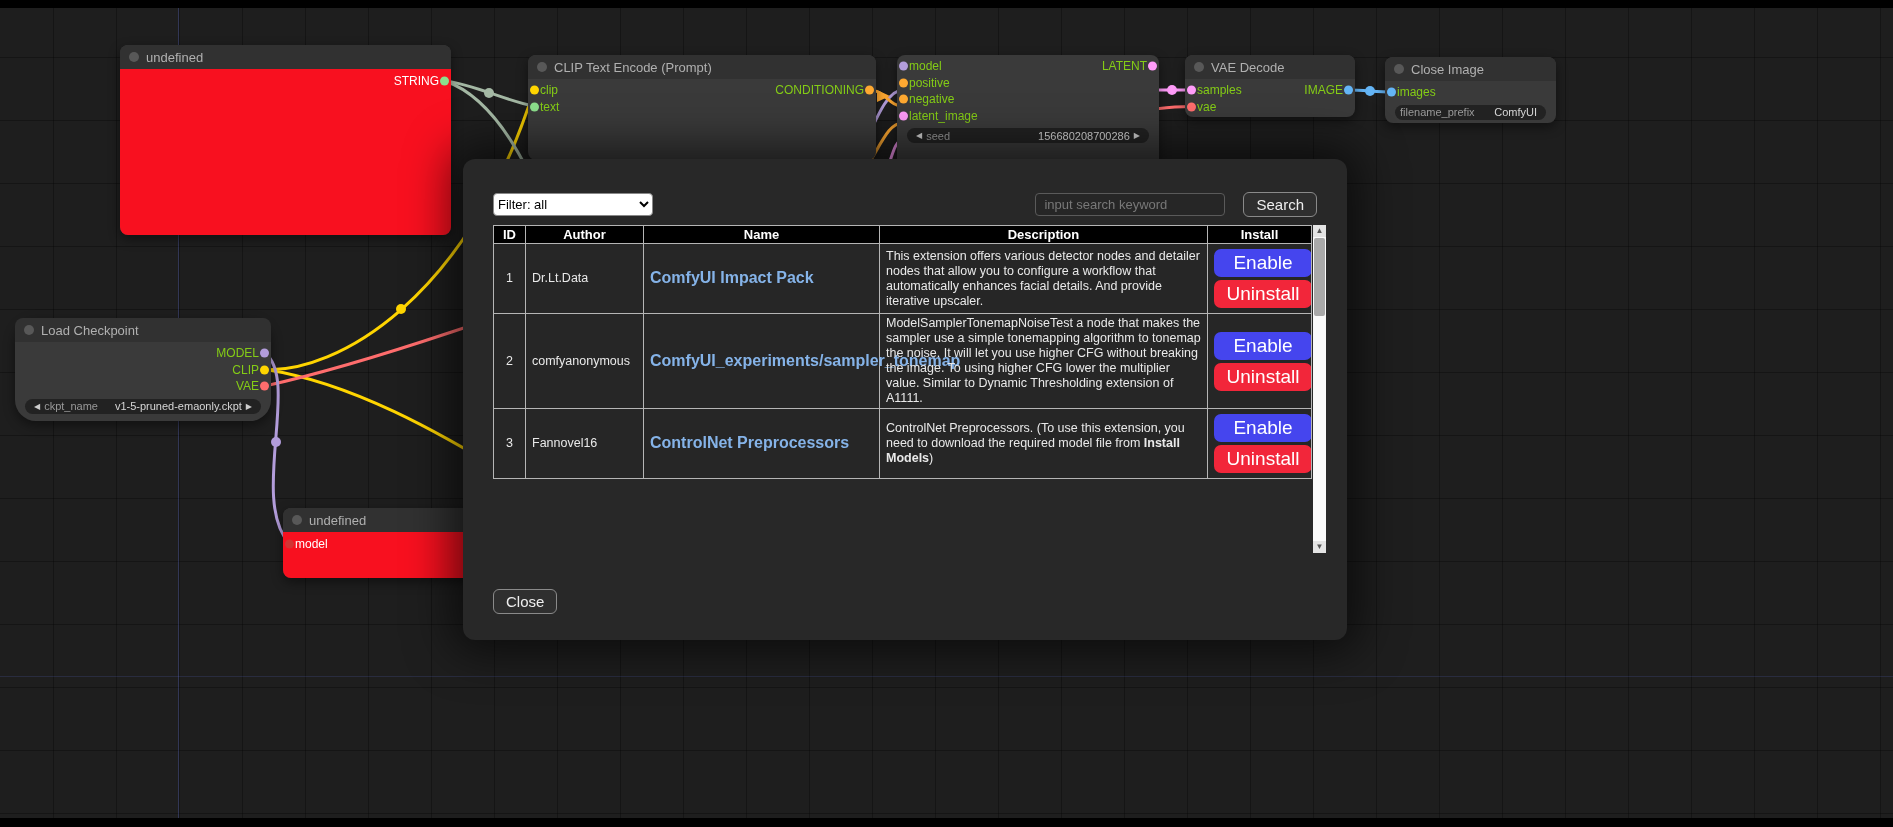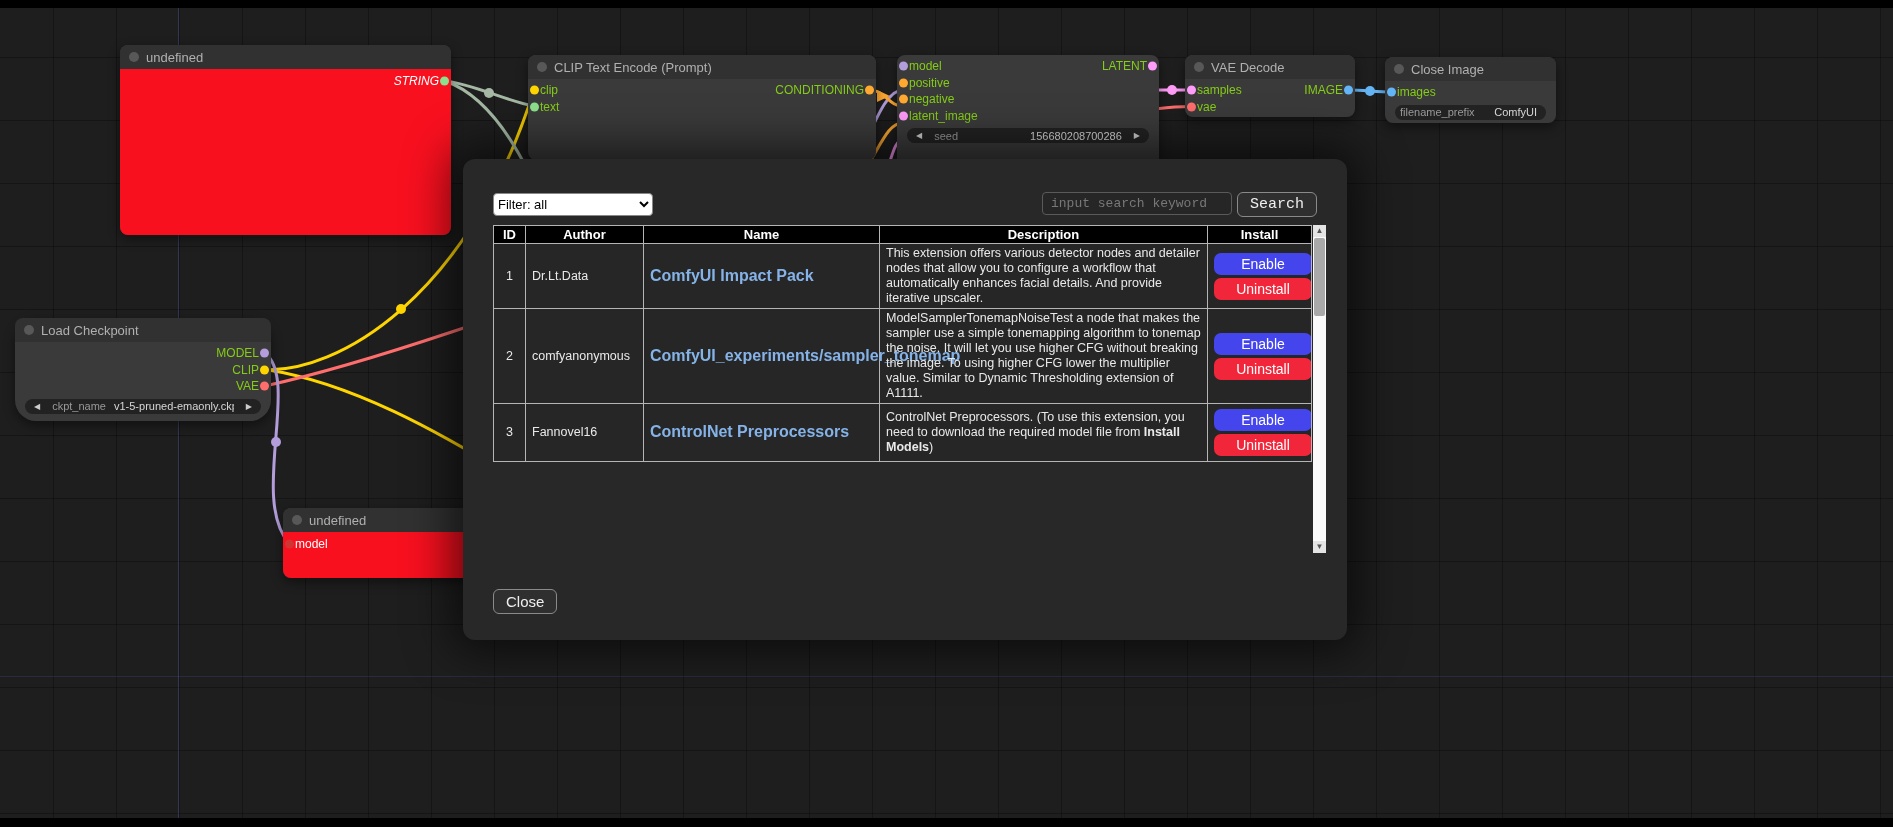--- a/index.html
+++ b/index.html
@@ -21,42 +21,42 @@
   .node-header{height:24px;background:#313131;border-radius:8px 8px 0 0;display:flex;align-items:center;gap:7px;padding:0 9px;color:#b0b0b0;font-size:13px;white-space:nowrap;overflow:hidden;}
   .node-dot{width:10px;height:10px;border-radius:50%;background:#585858;flex:none;}
   .node-body{padding-top:3px;}
   .node-body.red{border-radius:0 0 8px 8px;height:calc(100% - 24px);padding-top:4px;}
   .row{position:relative;height:16.5px;display:flex;align-items:center;justify-content:space-between;padding:0 12px;color:#84cc16;}
   .row.out-only{justify-content:flex-end;}
   .row.white{color:#fff;}
   .port{position:absolute;top:50%;width:9px;height:9px;border-radius:50%;transform:translateY(-50%);}
   .port.in{left:2px;}
   .port.out{right:2px;}
-  .widget{height:15px;margin:4px 10px 0;background:#222;border-radius:8px;display:flex;align-items:center;font-size:11px;color:#999;padding:0 5px;white-space:nowrap;gap:8px;}
+  .widget{height:15px;margin:4px 10px 0;background:#222;border-radius:8px;display:flex;align-items:center;font-size:11px;color:#999;padding:0 5px;white-space:nowrap;}
   .widget .w-arrow{font-size:8px;color:#ccc;padding:0 4px;flex:none;}
   .widget .w-label{flex:none;}
   .widget .w-value{flex:1;text-align:right;color:#d6d6d6;overflow:hidden;}
   .widget.no-arrows .w-value{padding-right:4px;}
 
   
   #dialog{position:absolute;left:463px;top:159px;width:884px;height:481px;background:#282828;border-radius:12px;z-index:3;
     box-shadow:0 0 45px 12px rgba(0,0,0,.6);padding:0 30px;}
   .toolbar{margin-top:33px;display:flex;align-items:center;justify-content:space-between;}
   #filter-select{width:160px;height:23px;background:#fff;color:#000;font-size:13px;border-radius:4px;border:1px solid #888;font-family:inherit;}
-  .search-group{display:flex;gap:5px;font-family:Liberation Mono, monospace;}
+  .search-group{display:flex;align-items:center;gap:18px;}
   #search-input{width:190px;height:23px;background:#262626;border:1px solid #5a5a5a;border-radius:4px;color:#ccc;font-size:13px;padding:0 8px;font-family:inherit;}
   #search-input::placeholder{color:#787878;}
   .btn{background:#2f2f2f;border:1px solid #8a8a8a;border-radius:6px;color:#eee;font-size:15px;padding:3px 12px;font-family:inherit;cursor:pointer;}
   .grid-wrap{display:flex;margin-top:8px;height:328px;}
   table{border-collapse:collapse;width:818px;align-self:flex-start;table-layout:fixed;}
   th{background:#000;color:#fff;font-size:13px;font-weight:bold;padding:1px 4px;border:1px solid #b5b5b5;}
   td{border:1px solid #b5b5b5;color:#e9e9e9;font-size:12.5px;line-height:15px;padding:2px 6px;vertical-align:middle;background:#262626;}
   td.c{text-align:center;}
   a.pack{font-weight:bold;text-decoration:none;font-size:16px;}
-  .cell-btn{display:block;width:98px;margin:3px auto;border:none;border-radius:7px;color:#fff;font-size:14px;padding:3px 0;font-family:inherit;cursor:pointer;}
+  .cell-btn{display:block;width:98px;margin:3px auto;border:none;border-radius:7px;color:#fff;font-size:19px;padding:3px 0;font-family:inherit;cursor:pointer;}
   .scrollbar{width:13px;height:328px;background:#fafafa;margin-left:1px;display:flex;flex-direction:column;align-items:center;}
   .sb-arrow{width:13px;height:12px;background:#e4e4e4;color:#555;font-size:8px;line-height:12px;text-align:center;flex:none;}
   .sb-thumb{width:11px;height:78px;background:#a9a9a9;margin-top:1px;border-radius:2px;flex:none;}
   .sb-spacer{flex:1;}
   #close-btn{position:absolute;left:30px;bottom:26px;}
 </style>
 </head>
 <body>
 
 <div id="canvas">
@@ -83,21 +83,21 @@
   <circle cx="1172" cy="90" r="5" fill="#ff9cf9"></circle>
   <circle cx="1370" cy="91" r="5" fill="#64b5f6"></circle>
   <polygon points="877,90 890,96 877,102" fill="#ffa931"></polygon>
 </svg>
 
 <div class="node" style="left:120px;top:45px;width:331px;height:190px;">
   <div class="node-header">
     <span class="node-dot"></span>
     <span>undefined</span>
   </div>
-  <div class="node-body red" style="background: rgb(248, 16, 31); font-style: italic;">
+  <div class="node-body red" style="background: rgb(248, 16, 31);">
     <div class="row out-only white">
       <span>STRING</span>
       <span class="port out" style="background: rgb(140, 223, 140);"></span>
     </div>
   </div>
 </div>
 
 <div class="node" style="left:528px;top:55px;width:348px;height:105px;">
   <div class="node-header">
     <span class="node-dot"></span>

